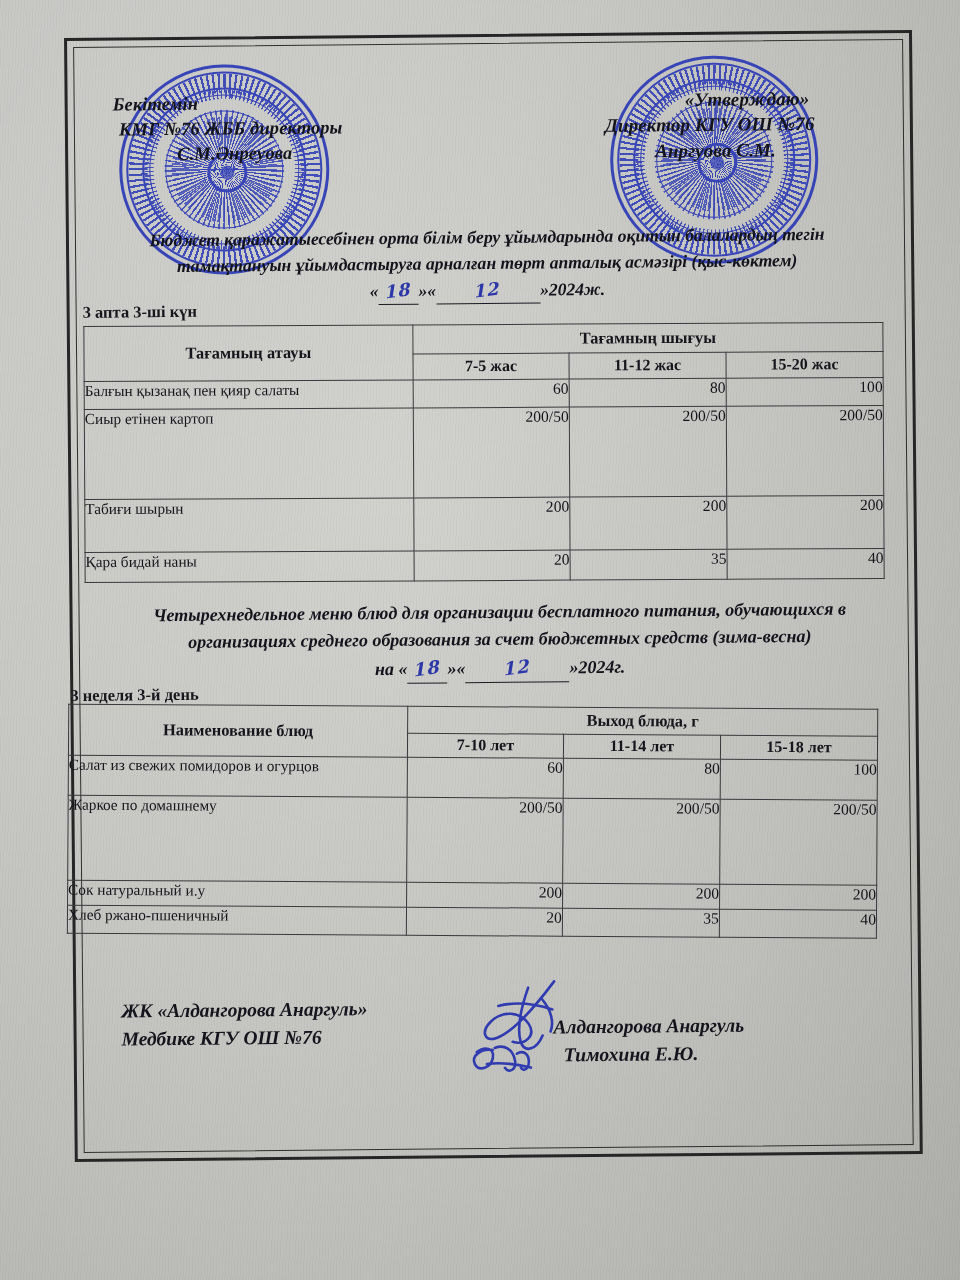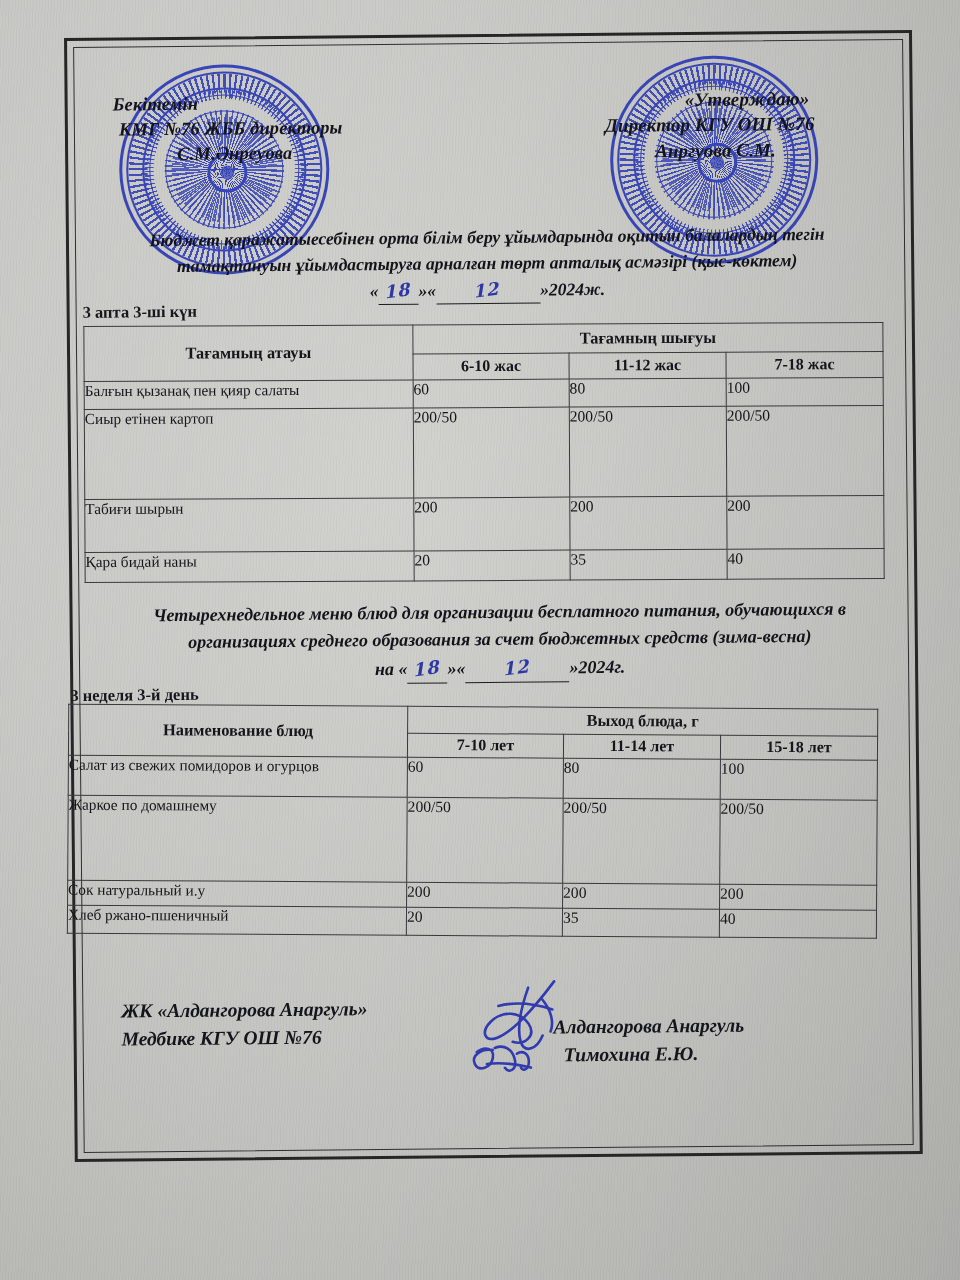--- a/index.html
+++ b/index.html
@@ -163,21 +163,21 @@
     color:#15151b;
     background:transparent;
   }
   table.menu td, table.menu th{
     border:1.3px solid #3a3a3e;
     padding:0;
     background:transparent;
   }
   table.menu th{font-weight:bold;text-align:center;}
   .t-name{padding:2px 6px 2px 8px;font-size:15.3px;text-align:left;vertical-align:top;}
-  .t-val{text-align:left;font-size:15.6px;vertical-align:top;padding-top:3px;}
+  .t-val{text-align:right;font-size:15.6px;vertical-align:top;padding-top:3px;}
   .th-main{font-size:16.4px;padding:7px 4px;}
   .th-age{font-size:16px;padding:5px 4px;}
 
   .table1{ left:16px; top:290px; width:800px; transform:rotate(0.25deg);}
   .table2{ left:-4px; top:672px; width:810px; transform:rotate(0.9deg);}
 
   
   .sig{
     position:absolute;
     font-style:italic;font-weight:bold;color:#14141c;
@@ -254,23 +254,23 @@
 
     <div class="daylabel daylabel-1">3 апта 3-ші күн</div>
 
     <table class="menu table1">
       <thead>
         <tr>
           <th class="th-main" rowspan="2" style="width:330px;height:54px;">Тағамның атауы</th>
           <th class="th-main" colspan="3">Тағамның шығуы</th>
         </tr>
         <tr>
-          <th class="th-age" style="width:156px;">6-10 жас</th>
+          <th class="th-age" style="width:156px;">7-5 жас</th>
           <th class="th-age" style="width:157px;">11-12 жас</th>
-          <th class="th-age" style="width:157px;">7-18 жас</th>
+          <th class="th-age" style="width:157px;">15-20 жас</th>
         </tr>
       </thead>
       <tbody>
         <tr style="height:28px;">
           <td class="t-name">Балғын қызанақ пен қияр салаты</td>
           <td class="t-val">60</td>
           <td class="t-val">80</td>
           <td class="t-val">100</td>
         </tr>
         <tr style="height:90px;">

